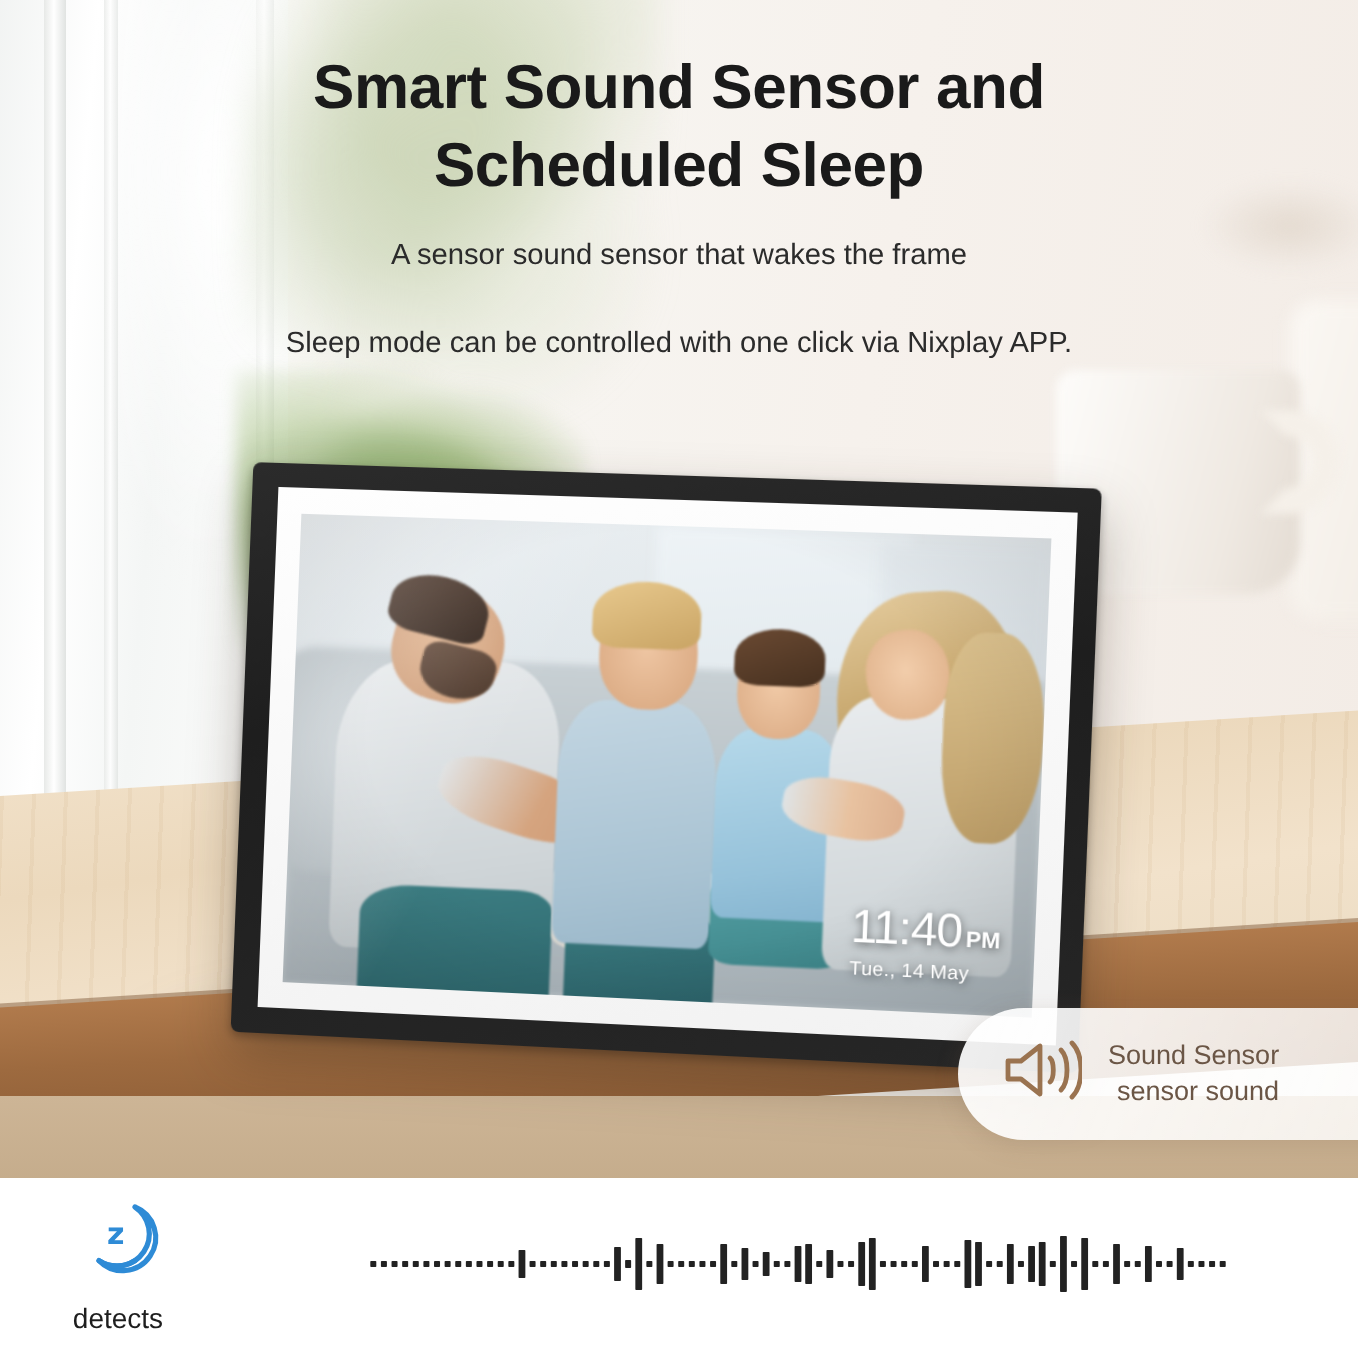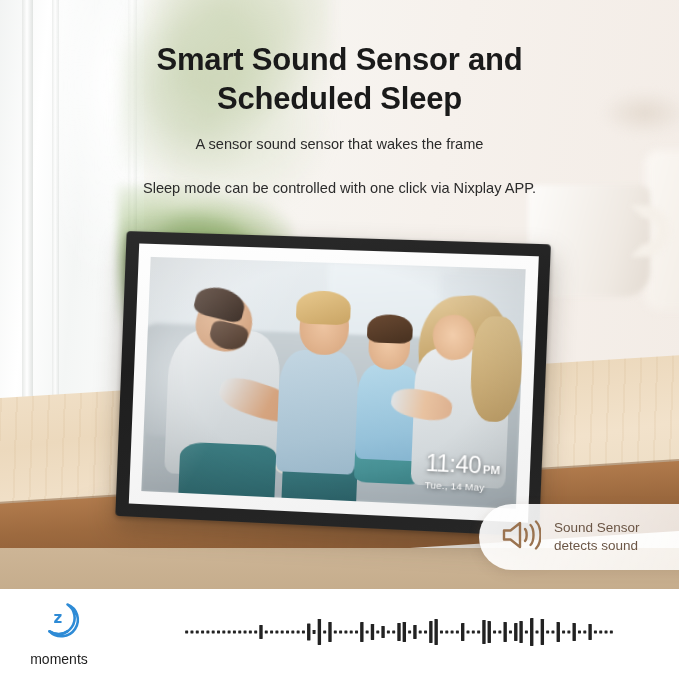--- a/index.html
+++ b/index.html
@@ -127,21 +127,21 @@
     position:absolute; left:60px; top:470px; width:420px; height:60px;
     background: radial-gradient(ellipse at 50% 50%, rgba(120,96,70,.33), rgba(120,96,70,0) 72%);
     filter: blur(7px);
     transform: skewY(-3deg);
   }
 
   
   .copy { position:absolute; left:0; top:0; width:679px; text-align:center; z-index:6; }
   .headline {
     font-size: 31px; font-weight: 700; color:#1a1a1a; letter-spacing:-.2px;
-    line-height: 1.27; padding-top: 40px;
+    line-height: 1.27; padding-top: 24px;
   }
   .subcopy {
     margin-top: 14px; font-size: 14.6px; color:#2b2b2b; line-height:1.52; font-weight:400;
   }
 
   
   .frame-wrap {
     position:absolute; left:121px; top:231px; width:414px; height:285px; z-index:5;
   }
   .kickstand {
@@ -280,21 +280,21 @@
 
   
   .badge {
     position:absolute; left:479px; top:504px; width:230px; height:66px;
     background: linear-gradient(110deg, rgba(255,255,255,.93), rgba(255,255,255,.80));
     border-radius: 34px 0 0 34px;
     display:flex; align-items:center; gap:13px; padding-left:22px;
     z-index: 7;
     box-shadow: 0 3px 12px rgba(120,95,70,.18);
   }
-  .badge-text { line-height:1.3; color:#6b5646; font-size:13.5px; }
+  .badge-text { line-height:1.3; color:#6b5646; font-size:13.5px;text-align:right; }
   .badge-text .l2 { display:block; }
 
   
   .strip {
     position:absolute; left:0; top:589px; width:679px; height:85px;
     background:#ffffff; display:flex; align-items:center; z-index:8;
   }
   .strip-item { width:118px; text-align:center; }
   .strip-label { font-size:14px; color:#1e1e1e; margin-top:4px; }
   .wave { flex:1; height:40px; display:flex; align-items:center; justify-content:center; gap:0; }
@@ -392,35 +392,35 @@
     <span>
       <svg width="40" height="34" viewBox="0 0 40 34" fill="none">
         <path d="M3 12.5h6.5L19 5v24l-9.5-7.5H3z" stroke="#9a7350" stroke-width="2.4" stroke-linejoin="round"></path>
         <path d="M24 11c2.2 2 2.2 10 0 12" stroke="#9a7350" stroke-width="2.4" stroke-linecap="round"></path>
         <path d="M29.5 7c4 4 4 16 0 20" stroke="#9a7350" stroke-width="2.4" stroke-linecap="round"></path>
         <path d="M35 3.5c6 6 6 21 0 27" stroke="#9a7350" stroke-width="2.4" stroke-linecap="round"></path>
       </svg>
     </span>
     <span class="badge-text">
       <span class="l1">Sound Sensor</span>
-      <span class="l2">detects sound</span>
+      <span class="l2">sensor sound</span>
     </span>
   </div>
 
   <div class="strip">
 
     <div class="strip-item">
       <span>
         <svg width="46" height="46" viewBox="0 0 46 46" fill="none">
           <path d="M31.5 7.5a16.5 16.5 0 1 1-18 26.8 13.5 13.5 0 0 0 18-26.8z" stroke="#2e8bd6" stroke-width="2.6" stroke-linejoin="round" stroke-linecap="round"></path>
           <path d="M13.5 34.3a16.5 16.5 0 0 0 18 0" stroke="#2e8bd6" stroke-width="2.6" stroke-linecap="round"></path>
           <text x="17.5" y="26" font-family="DejaVu Sans, sans-serif" font-size="15" font-weight="700" fill="#2e8bd6">z</text>
         </svg>
       </span>
-      <div class="strip-label">moments</div>
+      <div class="strip-label">detects</div>
     </div>
 
     <div class="wave">
       <svg id="wave-svg" width="430" height="34" viewBox="0 0 430 34">
           <rect x="1.15" y="15.50" width="3" height="3" fill="#222222" rx="0.4"></rect>
           <rect x="6.46" y="15.50" width="3" height="3" fill="#222222" rx="0.4"></rect>
           <rect x="11.77" y="15.50" width="3" height="3" fill="#222222" rx="0.4"></rect>
           <rect x="17.08" y="15.50" width="3" height="3" fill="#222222" rx="0.4"></rect>
           <rect x="22.39" y="15.50" width="3" height="3" fill="#222222" rx="0.4"></rect>
           <rect x="27.70" y="15.50" width="3" height="3" fill="#222222" rx="0.4"></rect>

